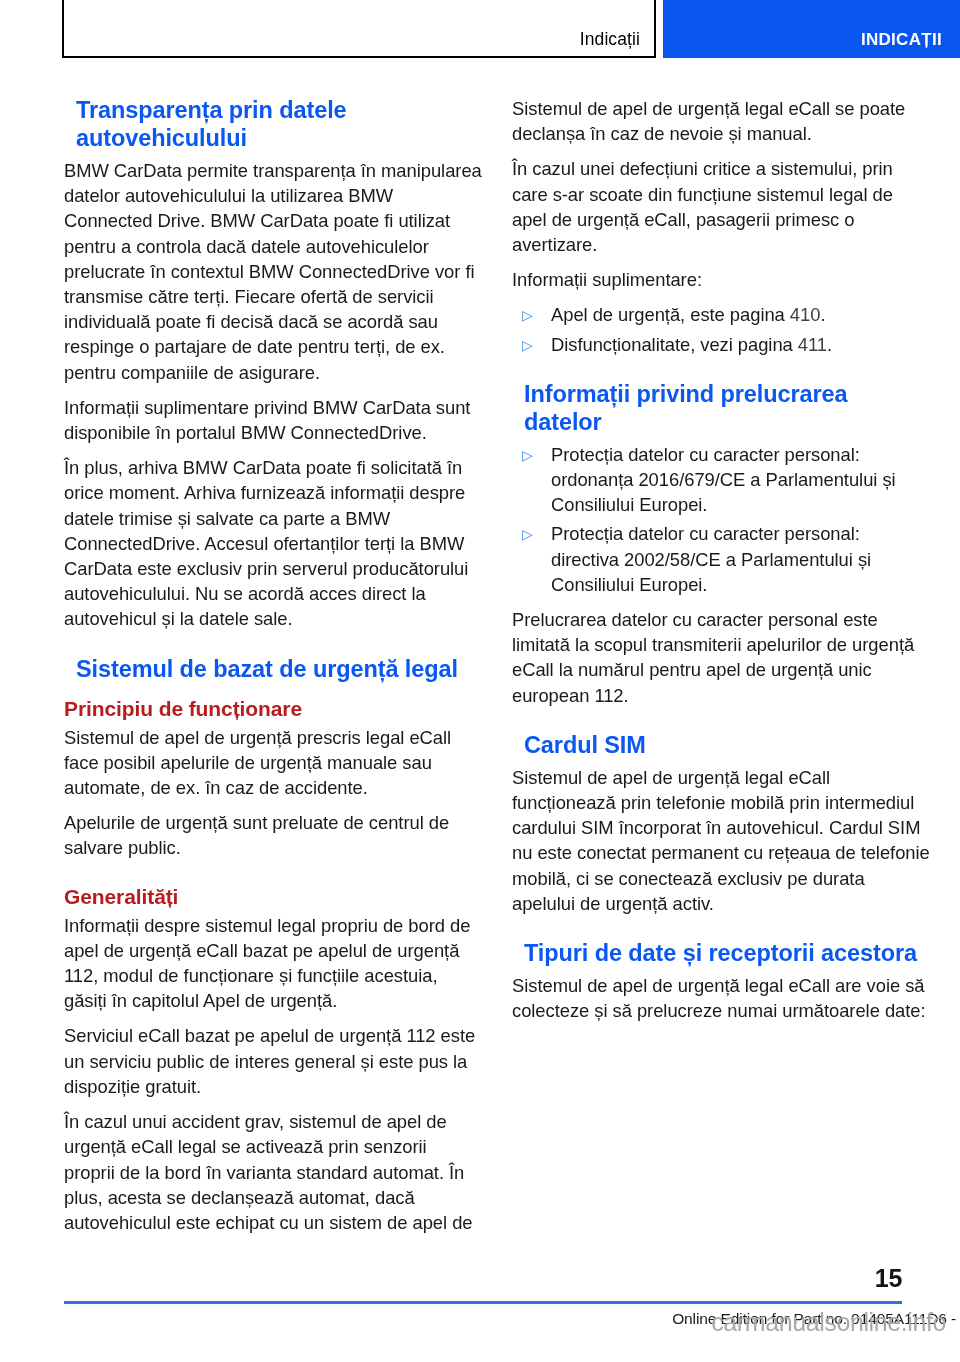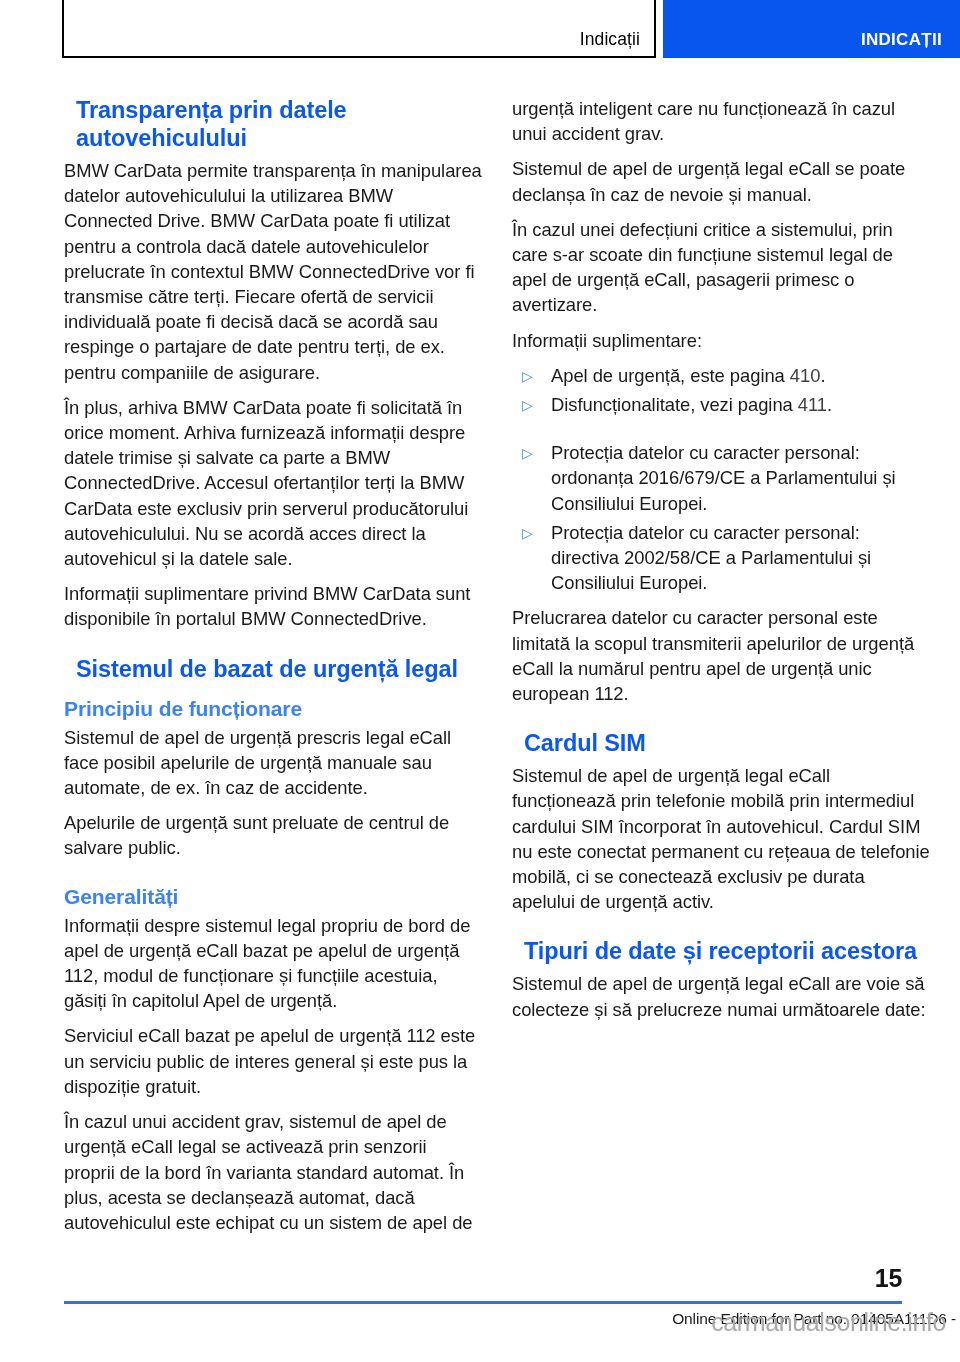--- a/index.html
+++ b/index.html
@@ -81,21 +81,21 @@
     line-height: 28px;
     font-weight: bold;
     color: #0a58f0;
     margin: 0 0 6px 12px;
     letter-spacing: -0.1px;
   }
   h2.sub-title {
     font-size: 21px;
     line-height: 26px;
     font-weight: bold;
-    color: #3b82f6;
+    color: #b91c1c;
     margin: 0 0 3px 0;
     letter-spacing: -0.1px;
   }
 
   p.body {
     font-size: 18.4px;
     line-height: 25.2px;
     margin: 0 0 10px 0;
     color: #1a1a1a;
     letter-spacing: -0.05px;
@@ -187,22 +187,22 @@
   </div>
 </div>
 
 <div class="page">
 
   <div class="col col-left">
 
     <h1 class="sec-title">Transparența prin datele autovehiculului</h1>
 
     <p class="body">BMW CarData permite transparența în manipularea datelor autovehiculului la utilizarea BMW Connected Drive. BMW CarData poate fi utilizat pentru a controla dacă datele autovehiculelor prelucrate în contextul BMW ConnectedDrive vor fi transmise către terți. Fiecare ofertă de servicii individuală poate fi decisă dacă se acordă sau respinge o partajare de date pentru terți, de ex. pentru companiile de asigurare.</p>
+    <p class="body">Informații suplimentare privind BMW CarData sunt disponibile în portalul BMW ConnectedDrive.</p>
     <p class="body">În plus, arhiva BMW CarData poate fi solicitată în orice moment. Arhiva furnizează informații despre datele trimise și salvate ca parte a BMW ConnectedDrive. Accesul ofertanților terți la BMW CarData este exclusiv prin serverul producătorului autovehiculului. Nu se acordă acces direct la autovehicul și la datele sale.</p>
-    <p class="body">Informații suplimentare privind BMW CarData sunt disponibile în portalul BMW ConnectedDrive.</p>
 
     <div class="spacer-md"></div>
 
     <h1 class="sec-title">Sistemul de bazat de urgență legal</h1>
 
     <div class="spacer-sm"></div>
 
     <h2 class="sub-title">Principiu de funcționare</h2>
     <p class="body">Sistemul de apel de urgență prescris legal eCall face posibil apelurile de urgență manuale sau automate, de ex. în caz de accidente.</p>
     <p class="body">Apelurile de urgență sunt preluate de centrul de salvare public.</p>
@@ -210,36 +210,36 @@
     <div class="spacer-md"></div>
 
     <h2 class="sub-title">Generalități</h2>
     <p class="body">Informații despre sistemul legal propriu de bord de apel de urgență eCall bazat pe apelul de urgență 112, modul de funcționare și funcțiile acestuia, găsiți în capitolul Apel de urgență.</p>
     <p class="body">Serviciul eCall bazat pe apelul de urgență 112 este un serviciu public de interes general și este pus la dispoziție gratuit.</p>
     <p class="body">În cazul unui accident grav, sistemul de apel de urgență eCall legal se activează prin senzorii proprii de la bord în varianta standard automat. În plus, acesta se declanșează automat, dacă autovehiculul este echipat cu un sistem de apel de</p>
   </div>
 
   <div class="col col-right">
 
-    <p class="body">urgență inteligent care nu funcționează în cazul unui accident grav.</p>
     <p class="body">Sistemul de apel de urgență legal eCall se poate declanșa în caz de nevoie și manual.</p>
     <p class="body">În cazul unei defecțiuni critice a sistemului, prin care s-ar scoate din funcțiune sistemul legal de apel de urgență eCall, pasagerii primesc o avertizare.</p>
     <p class="body">Informații suplimentare:</p>
 
     <ul class="bullets">
       <li>
         <span class="bullet-marker">▷</span><span>Apel de urgență, este pagina </span><span class="pagelink">410</span><span>.</span>
       </li>
       <li>
         <span class="bullet-marker">▷</span><span>Disfuncționalitate, vezi pagina </span><span class="pagelink">411</span><span>.</span>
       </li>
     </ul>
 
     <div class="spacer-md"></div>
 
+    <h1 class="sec-title">Informații privind prelucrarea datelor</h1>
 
     <ul class="bullets">
       <li>
         <span class="bullet-marker">▷</span><span>Protecția datelor cu caracter personal: ordonanța 2016/679/CE a Parlamentului și Consiliului Europei.</span>
       </li>
       <li>
         <span class="bullet-marker">▷</span><span>Protecția datelor cu caracter personal: directiva 2002/58/CE a Parlamentului și Consiliului Europei.</span>
       </li>
     </ul>
 

